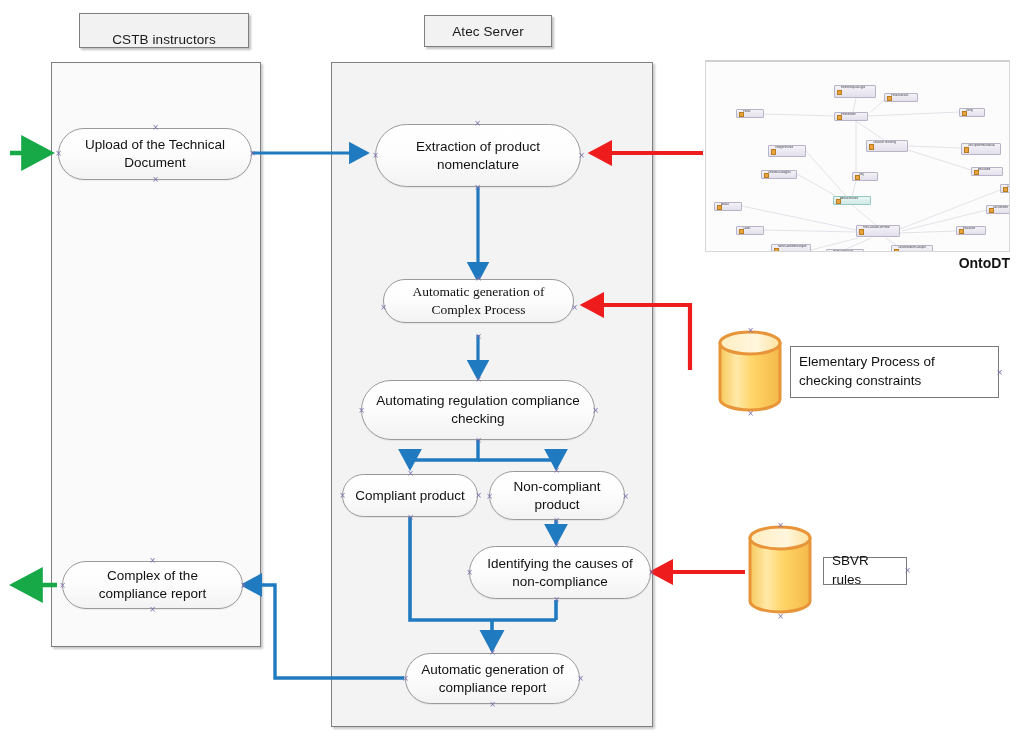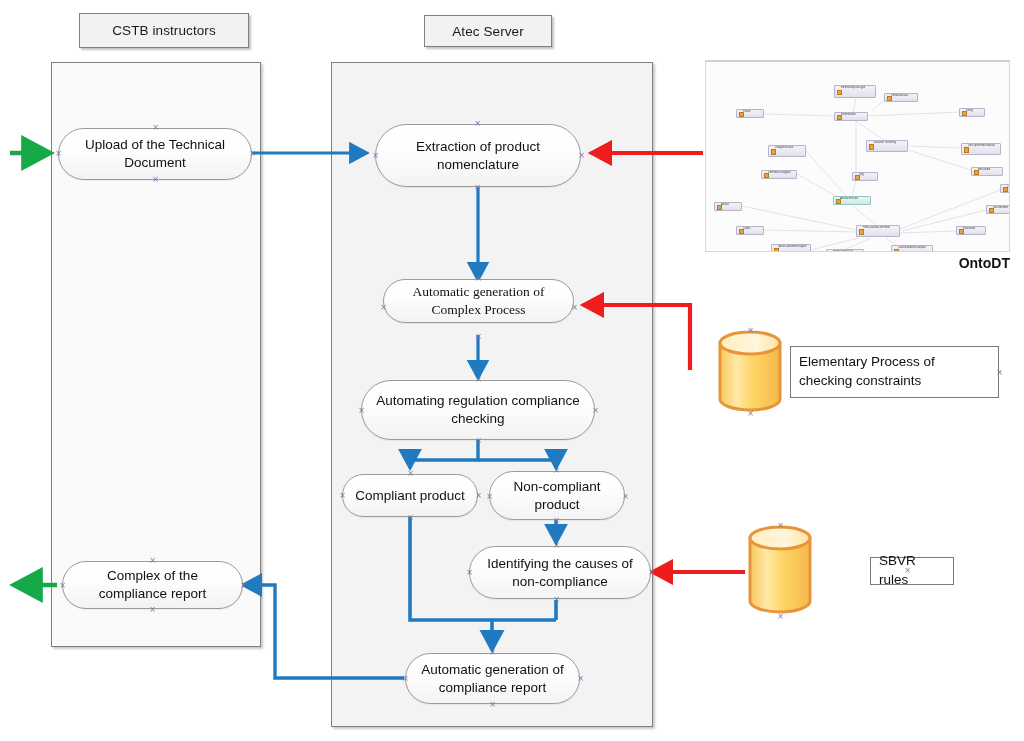--- a/index.html
+++ b/index.html
@@ -137,21 +137,21 @@
   .onode.teal{
     background:linear-gradient(180deg,#e8f6f4 0%,#cfeae6 100%);
     border-color:#96c7c0;
   }
 </style>
 </head>
 <body>
 
 <div id="canvas">
 
-  <div class="lane-title" style="left:79px;top:13px;width:170px;height:35px;">
+  <div class="lane-title" style="left:79px;top:13px;width:170px;height:35px;align-items:flex-end;">
     <span>CSTB instructors</span>
   </div>
 
   <div class="lane-title" style="left:424px;top:15px;width:128px;height:32px;">
     <span>Atec Server</span>
   </div>
 
   <div class="lane-box plain" style="left:51px;top:62px;width:210px;height:585px;"></div>
 
   <div class="lane-box" style="left:331px;top:62px;width:322px;height:665px;"></div>
@@ -386,18 +386,18 @@
           <stop offset="100%" stop-color="#ffe3a0"></stop>
         </linearGradient>
       </defs>
       <path d="M4,13 L4,76 A30,11 0 0 0 64,76 L64,13 Z" fill="url(#cylg2)" stroke="#e8953a" stroke-width="3"></path>
       <ellipse cx="34" cy="13" rx="30" ry="11" fill="url(#cyltop2)" stroke="#e8953a" stroke-width="3"></ellipse>
     </svg>
   </div>
   <span class="xmark" style="left:777px;top:522px;"></span>
   <span class="xmark" style="left:777px;top:613px;"></span>
 
-  <div class="label-box" style="left:823px;top:557px;width:84px;height:28px;margin-left:47px;">
+  <div class="label-box" style="left:823px;top:557px;width:84px;height:28px;">
     <span>SBVR rules</span>
   </div>
   <span class="xmark" style="left:904px;top:567px;"></span>
 
 </div>
 
 </body></html>

